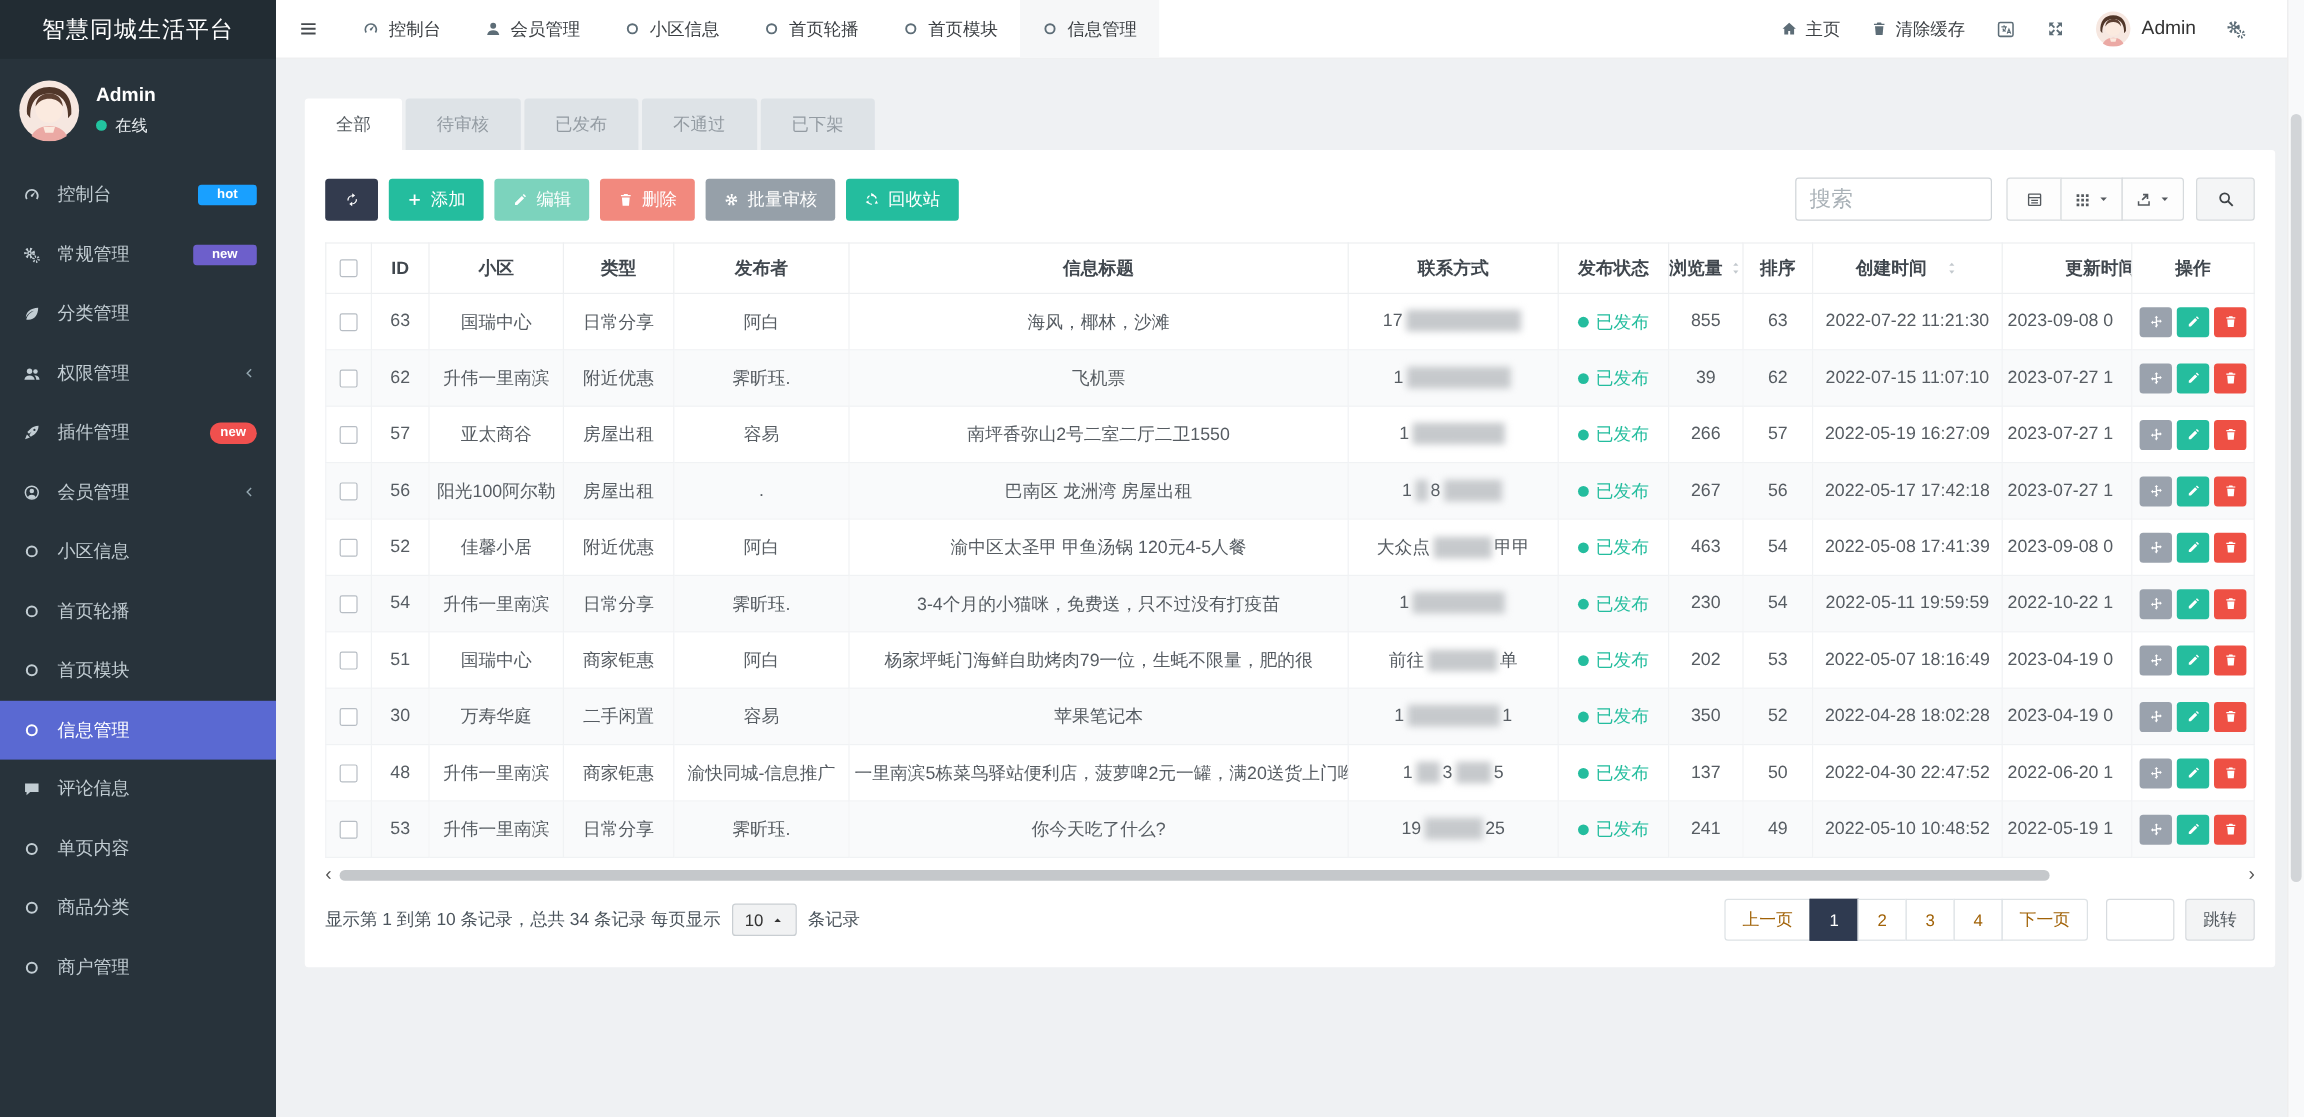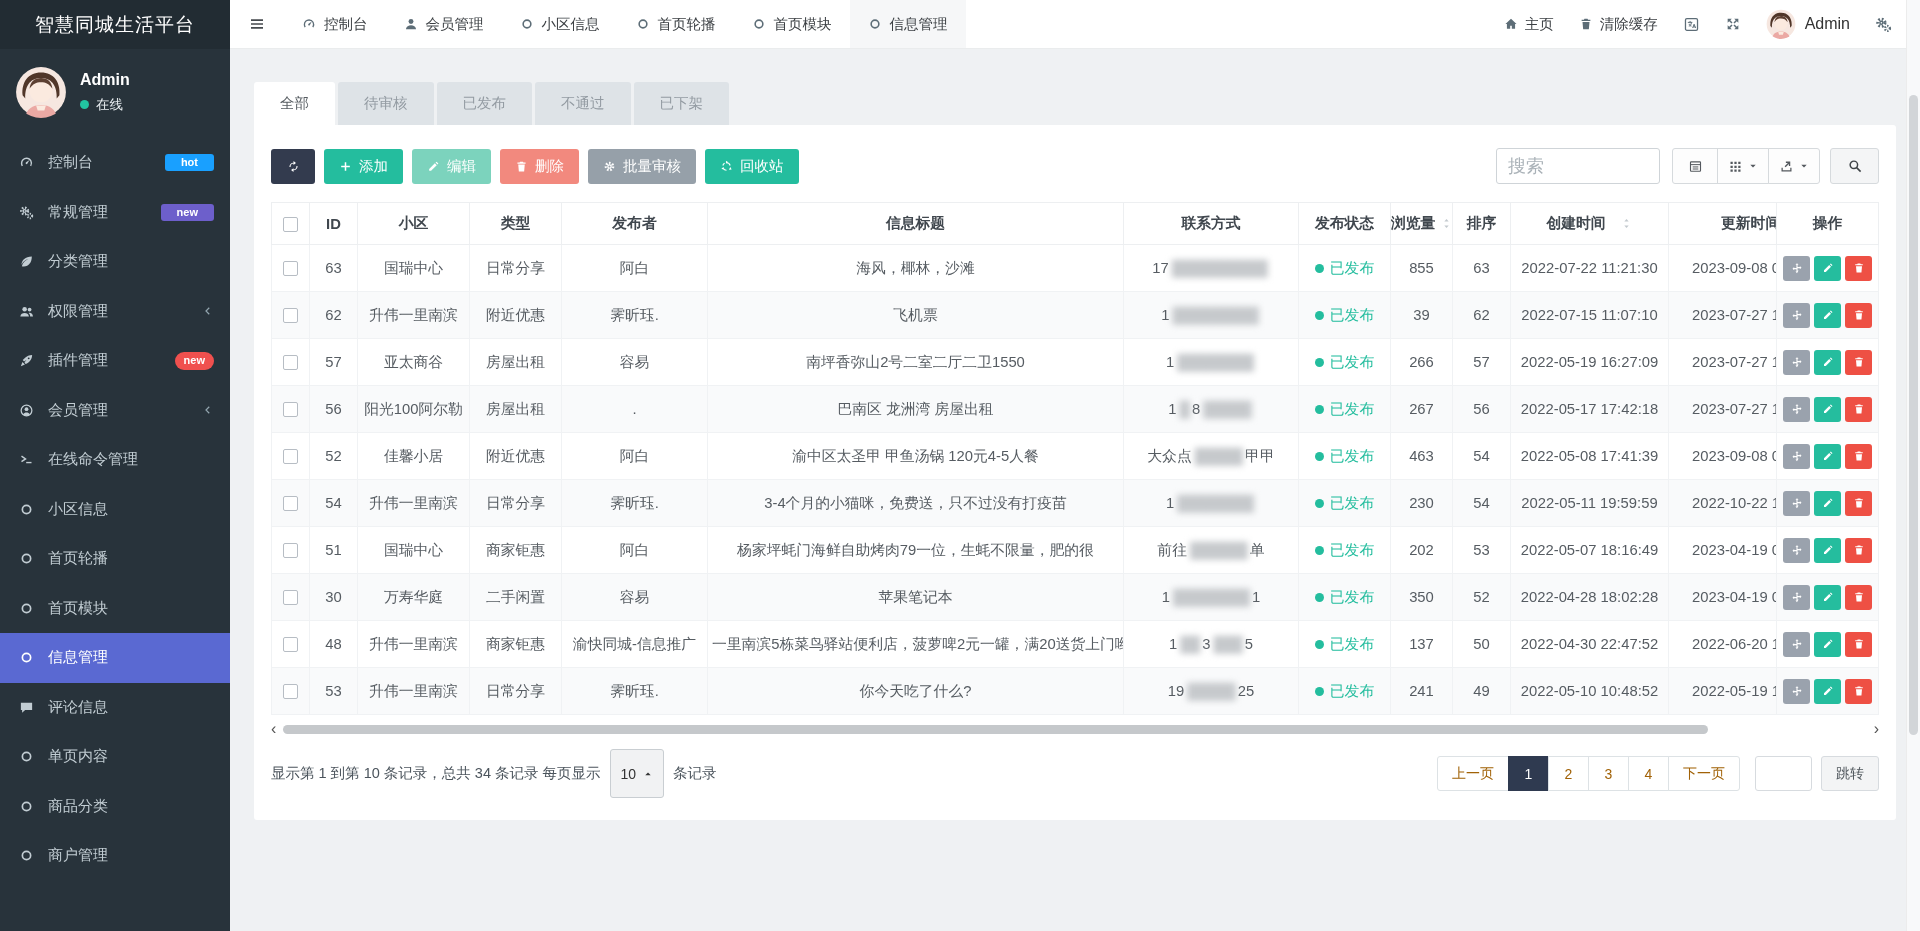--- a/index.html
+++ b/index.html
@@ -28,21 +28,21 @@
   .badge{margin-left:auto;font-size:11px;font-weight:bold;color:#fff;padding:3px 16px;border-radius:3px;line-height:1}
   .badge.pill{border-radius:10px;padding:3.5px 9px}
   .chev{margin-left:auto;color:#93a6af;font-size:12px}
   
   .navbar{position:absolute;top:0;left:230px;right:0;height:49px;background:#fff;display:flex;align-items:stretch;border-bottom:1px solid #eaeced;z-index:5}
   .hamburger{display:flex;align-items:center;padding:0 19px;color:#454a4e;font-size:16px;cursor:pointer}
   .nav-main{display:flex}
   .nav-item{display:flex;align-items:center;gap:8px;padding:0 18px;font-size:14.5px;color:#3c4044;cursor:pointer;white-space:nowrap}
   .nav-item .ic{color:#5d6d77;font-size:14px}
   .nav-item.active{background:#f6f7f8}
-  .nav-right{margin-left:auto;display:flex;align-items:center;gap:25px;padding-right:28px}
+  .nav-right{margin-left:auto;display:flex;align-items:center;gap:25px;padding-right:48px}
   .nav-link{display:flex;align-items:center;gap:7px;font-size:14.5px;color:#3c4044;cursor:pointer;white-space:nowrap}
   .nav-link .ic{color:#5d6d77;font-size:14px}
   .nav-avatar{width:30px;height:30px;border-radius:50%;overflow:hidden;font-size:30px;cursor:pointer}
   .nav-user{display:flex;align-items:center;gap:9px;cursor:pointer}
   
   .content{position:absolute;left:230px;top:49px;right:0;bottom:0;background:#eff1f3;padding:33px 24px 0}
   .tabs{display:flex;gap:3px}
   .tab{padding:12px 26px;font-size:14.5px;background:#dee3e7;color:#939ba2;border-radius:3px 3px 0 0;cursor:pointer}
   .tab.active{background:#fff;color:#565c61}
   .panel{background:#fff;padding:23px 17px 20px;border-radius:0 3px 3px 3px}
@@ -67,37 +67,37 @@
   .btn-search-go{margin-left:10px;height:36px;width:49px;background:#f4f5f6;border:1px solid #d6dadd;border-radius:3px;display:inline-flex;align-items:center;justify-content:center;color:#3e4347;font-size:16px;cursor:pointer}
   
   .table-wrap{margin-top:18px}
   table{width:100%;border-collapse:collapse;table-layout:fixed;font-size:14.8px}
   th{height:42px;font-weight:bold;color:#40474e;border:1px solid #edeff1;text-align:center;background:#fff;overflow:hidden;white-space:nowrap}
   td{height:47px;border:1px solid #f0f2f4;text-align:center;color:#565c62;overflow:hidden;white-space:nowrap;padding:0 4px}
   tbody tr:nth-child(even) td{background:#f9fafb}
   .w0{width:38px}.w1{width:48px}.w2{width:112px}.w3{width:92px}.w4{width:146px}
   .w6{width:175px}.w7{width:92px}.w8{width:62px}.w9{width:58px}.w10{width:158px}.w11{width:108px}.w12{width:102px}
   .cbx{display:inline-block;width:15px;height:15px;border:1px solid #b7bdc4;border-radius:2px;background:#fff;vertical-align:middle;cursor:pointer}
-  th.c-updated,td.c-updated{text-align:left;padding-left:23px}
+  th.c-updated,td.c-updated{text-align:left;padding-left:4px}
   th.c-updated{padding-left:52px}
   th.c-actions,td.c-actions{border-left:1px solid #e7eaec}
   .sort-ic{font-size:13px;color:#c3c9ce;margin-left:5px;vertical-align:-2px;cursor:pointer}
   .dot{width:9px;height:9px;border-radius:50%;background:#24bd9e;display:inline-block;margin-right:6px;vertical-align:middle}
   .c-status span.st{color:#24bd9e;vertical-align:middle}
   .blurred{filter:blur(3px);color:#c6c9cc;margin:0 3px;letter-spacing:-1px}
   .abtn{display:inline-flex;width:27px;height:25px;border-radius:3px;align-items:center;justify-content:center;color:#fff;font-size:12px;margin:0 2px;cursor:pointer;vertical-align:middle}
   .abtn.mv{background:#9aa2ad}.abtn.ed{background:#25bd9e}.abtn.dl{background:#ee5044}
   
   .hscroll{display:flex;align-items:center;margin-top:9px;gap:7px}
   .hs-arrow{color:#555;font-size:16px;line-height:10px;cursor:pointer;user-select:none}
   .hs-track{flex:1;height:9px;position:relative}
   .hs-thumb{position:absolute;left:0;top:0;height:9px;border-radius:5px;background:#c5c8cb;width:90%;cursor:pointer}
   
   .pager{display:flex;align-items:center;margin-top:15px;font-size:14.5px;color:#4b545c;padding-bottom:2px}
-  .psize{display:inline-flex;align-items:center;gap:7px;border:1px solid #c9ced2;background:#f1f2f3;border-radius:3px;height:49px;padding:0 10px;margin:0 9px;font-size:14px;color:#333;cursor:pointer}
+  .psize{display:inline-flex;align-items:center;gap:7px;border:1px solid #c9ced2;background:#f1f2f3;border-radius:3px;height:27px;padding:0 10px;margin:0 9px;font-size:14px;color:#333;cursor:pointer}
   .psize .caret{font-size:10px;color:#333}
   .pages{margin-left:auto;display:flex}
   .pg{min-width:41px;height:35px;display:inline-flex;align-items:center;justify-content:center;border:1px solid #dde2e5;background:#fff;color:#a16207;margin-left:-1px;font-size:14px;padding:0 14px;cursor:pointer}
   .pg.first{border-radius:3px 0 0 3px}
   .pg.last{border-radius:0 3px 3px 0}
   .pg.active{background:#2f3a50;border-color:#2f3a50;color:#fff}
   .jump-input{width:57px;height:35px;border:1px solid #d7dbdf;border-radius:3px;margin-left:15px;outline:none;padding:0 8px;font-family:inherit}
   .jump-btn{height:35px;padding:0 14px;border:1px solid #d7dbdf;background:#f3f4f5;color:#50575d;border-radius:3px;margin-left:9px;font-size:14px;cursor:pointer;font-family:inherit}
   
   .vscroll{position:absolute;top:0;right:0;width:14px;bottom:0;background:#f8f9fa;border-left:1px solid #ececec;z-index:9}
@@ -193,29 +193,20 @@
               <circle cx="12" cy="9.8" r="3"></circle>
               <path d="M6.7 18.2c1.2-2.2 3-3.2 5.3-3.2s4.1 1 5.3 3.2a8.6 8.6 0 0 1-10.6 0z"></path>
             </svg>
           </span>
           <span>会员管理</span>
           <span class="chev" data-icon="chevron-left">
             <svg viewBox="0 0 24 24">
               <path d="M14.5 5.5L8 12l6.5 6.5" fill="none" stroke="currentColor" stroke-width="2.4"></path>
             </svg>
           </span>
-        </li>
-        <li class="menu-item">
-          <span class="mi" data-icon="terminal">
-            <svg viewBox="0 0 24 24">
-              <path d="M4 6.5L10.5 11 4 15.5" fill="none" stroke="currentColor" stroke-width="2.3"></path>
-              <rect x="11.5" y="15.8" width="8.5" height="2.2"></rect>
-            </svg>
-          </span>
-          <span>在线命令管理</span>
         </li>
         <li class="menu-item">
           <span class="mi" data-icon="circle">
             <svg viewBox="0 0 24 24">
               <circle cx="12" cy="12" r="6.6" fill="none" stroke="currentColor" stroke-width="2.7"></circle>
             </svg>
           </span>
           <span>小区信息</span>
         </li>
         <li class="menu-item">

